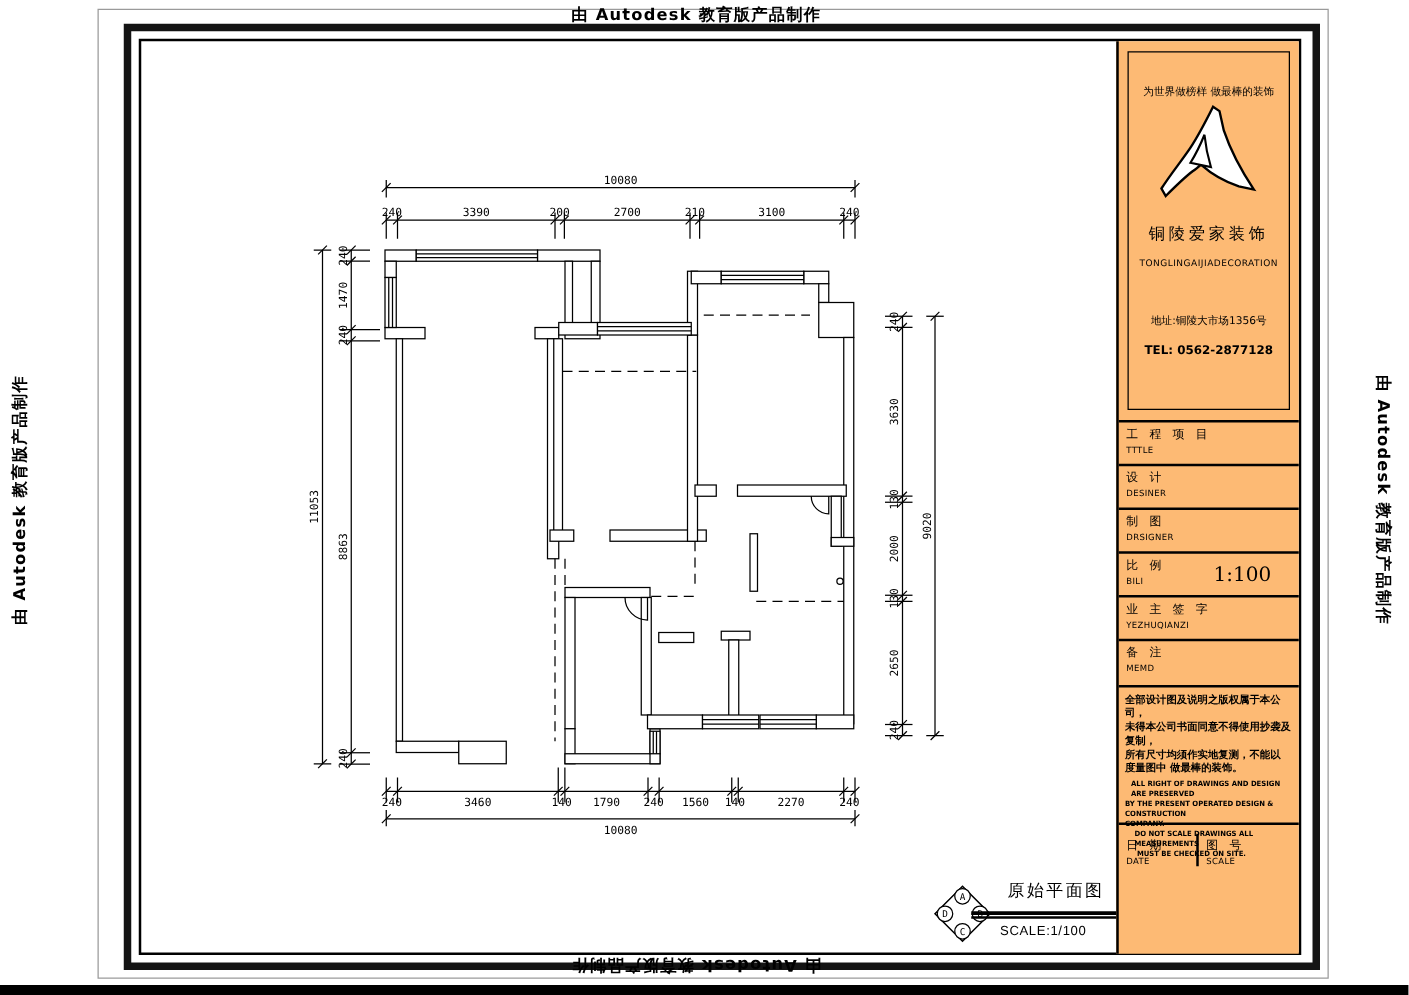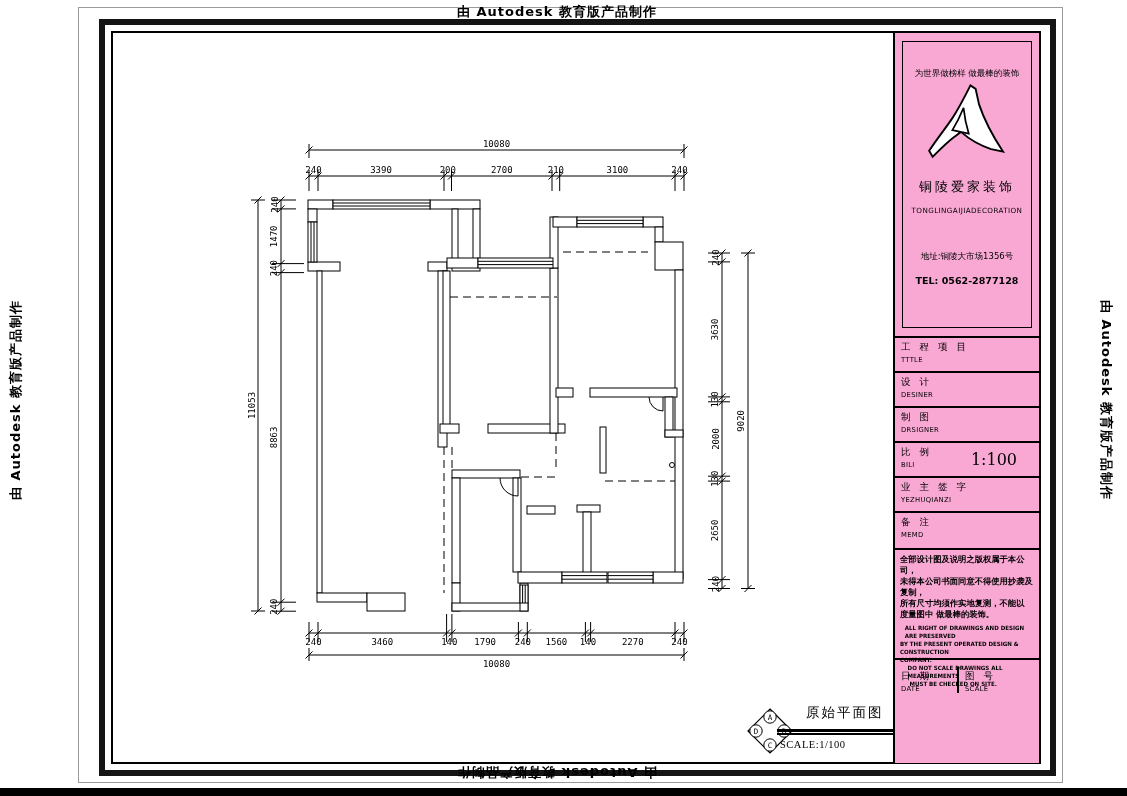--- a/index.html
+++ b/index.html
@@ -11,21 +11,21 @@
   .frame-thick{left:99px;top:19px;width:957px;height:757px;border:6px solid #141414;box-sizing:border-box;}
   .frame-inner{left:111px;top:31px;width:930px;height:733px;border:2px solid #000;box-sizing:border-box;}
   .band-bottom{left:0;top:788px;width:1127px;height:8px;background:#000;}
   
   .wm{white-space:nowrap;font-weight:bold;font-size:13px;letter-spacing:1px;}
   .wm-top{left:557px;top:12px;transform:translate(-50%,-50%);}
   .wm-bottom{left:557px;top:772px;transform:translate(-50%,-50%) rotate(180deg);}
   .wm-left{left:16px;top:400px;transform:translate(-50%,-50%) rotate(-90deg);}
   .wm-right{left:1106px;top:400px;transform:translate(-50%,-50%) rotate(90deg);}
   
-  .tb{left:893px;top:33px;width:146px;height:730px;border-left:2px solid #000;box-sizing:border-box;background:#f9a8d4;}
+  .tb{left:893px;top:33px;width:146px;height:730px;border-left:2px solid #000;box-sizing:border-box;background:#fdba74;}
   .tb-logo{position:relative;height:303px;}
   .tb-logo-box{position:absolute;left:7px;top:8px;width:130px;height:287px;border:1.5px solid #000;box-sizing:border-box;text-align:center;}
   .tb-slogan{margin-top:26px;font-size:8.5px;letter-spacing:0;}
   .tb-company{font-size:13px;letter-spacing:3px;margin-top:6px;}
   .tb-company-en{font-size:7.2px;letter-spacing:0.4px;margin-top:10px;}
   .tb-address{font-size:8.5px;margin-top:36px;}
   .tb-tel{font-size:9.5px;font-weight:bold;margin-top:12px;}
   .tb-row{height:35px;border-top:2px solid #000;box-sizing:border-box;padding:3px 6px 0 6px;position:relative;}
   .tb-row.tall{height:37px;}
   .tb-cn{font-size:9.5px;letter-spacing:3px;}
@@ -34,21 +34,21 @@
   .tb-disc{height:110px;border-top:2px solid #000;box-sizing:border-box;padding:4px 5px 0 5px;}
   .disc-cn{font-size:8.3px;font-weight:bold;line-height:11px;}
   .disc-en{font-size:5.8px;font-weight:bold;line-height:8px;transform:scale(0.95,1);transform-origin:left;}
   .disc-gap{height:4px;}
   .tb-foot{height:35px;border-top:2px solid #000;box-sizing:border-box;display:flex;align-items:flex-end;}
   .tb-foot-cell{flex:0 0 62px;padding:3px 0 0 6px;box-sizing:border-box;}
   .tb-foot-cell.second{flex:1;border-left:2px solid #000;}
   
   .cap-title{left:806px;top:704px;font-size:13.5px;letter-spacing:2px;}
   .cap-line{left:777px;top:729px;width:119px;height:6px;border-top:3px solid #000;border-bottom:2px solid #000;box-sizing:border-box;}
-  .cap-scale{left:780px;top:739px;font-size:10.5px;font-family:Liberation Serif, serif;letter-spacing:0.5px;}
+  .cap-scale{left:800px;top:739px;font-size:10.5px;font-family:Liberation Sans, sans-serif;letter-spacing:0.5px;}
   svg text{font-family:"DejaVu Sans Mono",monospace;}
 </style>
 </head>
 <body>
 
 <div class="page">
 
   <div class="abs frame-gray"></div>
   <div class="abs frame-thick"></div>
   <div class="abs frame-inner"></div>

